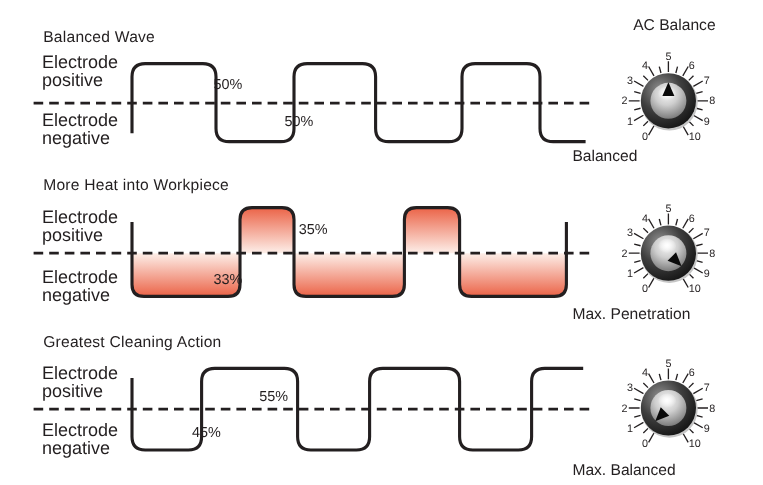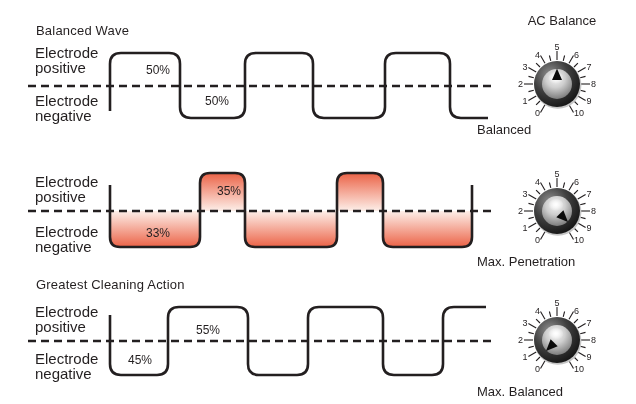--- a/index.html
+++ b/index.html
@@ -4,21 +4,21 @@
 <style>
   html,body{margin:0;padding:0;background:#fff;}
   #stage{
     position:relative;width:636px;height:404px;background:#ffffff;
     font-family:"Liberation Sans","DejaVu Sans",sans-serif;color:#231f20;
     overflow:hidden;
   }
   #wave-svg{position:absolute;left:0;top:0;}
   .row-title{position:absolute;left:36px;font-size:13px;letter-spacing:.2px;white-space:nowrap;}
   .electrode{position:absolute;left:35px;width:80px;font-size:15px;line-height:15px;}
-  .pct{position:absolute;font-size:12px;transform:translate(-50%,-50%);white-space:nowrap;}
+  .pct{position:absolute;font-size:12px;transform:translate(-50%,-50%);white-space:nowrap;margin-left:32px;}
   .knob-caption{position:absolute;left:477px;width:160px;text-align:left;font-size:13px;}
   .panel-heading{position:absolute;left:482px;width:160px;text-align:center;font-size:13px;}
   svg text{font-family:"Liberation Sans","DejaVu Sans",sans-serif;}
 </style>
 </head>
 <body>
 
 <div id="stage">
 
   <svg id="wave-svg" width="636" height="404" viewBox="0 0 636 404">
@@ -175,20 +175,21 @@
         <text x="17.0" y="32.4" text-anchor="start" font-size="9" fill="#231f20">10</text>
         <circle cx="0.8" cy="1.2" r="23.6" fill="#c6c6c6"></circle>
         <circle cx="0" cy="0" r="23" fill="url(#ringGrad)"></circle>
         <circle cx="0" cy="0" r="15" fill="url(#ballGrad)"></circle>
         <ellipse cx="-1" cy="-6" rx="7.5" ry="6" fill="url(#hlGrad)"></ellipse>
         <polygon points="0,-15.5 -5,-4 5,-4" fill="#0a0a0a" transform="rotate(-135)"></polygon>
       </g>
   </svg>
 
   <div class="row-title" style="top:23px">Balanced Wave</div>
+  <div class="row-title" style="top:146px">More Heat into Workpiece</div>
   <div class="row-title" style="top:277px">Greatest Cleaning Action</div>
 
   <div class="electrode" style="top:45px">
     <div>Electrode</div>
     <div>positive</div>
   </div>
   <div class="electrode" style="top:93px">
     <div>Electrode</div>
     <div>negative</div>
   </div>
@@ -206,20 +207,20 @@
   </div>
   <div class="electrode" style="top:351px">
     <div>Electrode</div>
     <div>negative</div>
   </div>
 
   <div class="pct" style="left:158px;top:70px">50%</div>
   <div class="pct" style="left:217px;top:101px">50%</div>
   <div class="pct" style="left:229px;top:191px">35%</div>
   <div class="pct" style="left:158px;top:233px">33%</div>
-  <div class="pct" style="left:208px;top:330px">55%</div>
+  <div class="pct" style="left:196px;top:330px">55%</div>
   <div class="pct" style="left:140px;top:360px">45%</div>
 
   <div class="panel-heading" style="top:13px">AC Balance</div>
   <div class="knob-caption" style="top:122px">Balanced</div>
   <div class="knob-caption" style="top:254px">Max. Penetration</div>
   <div class="knob-caption" style="top:384px">Max. Balanced</div>
 </div>
 
 </body></html>

